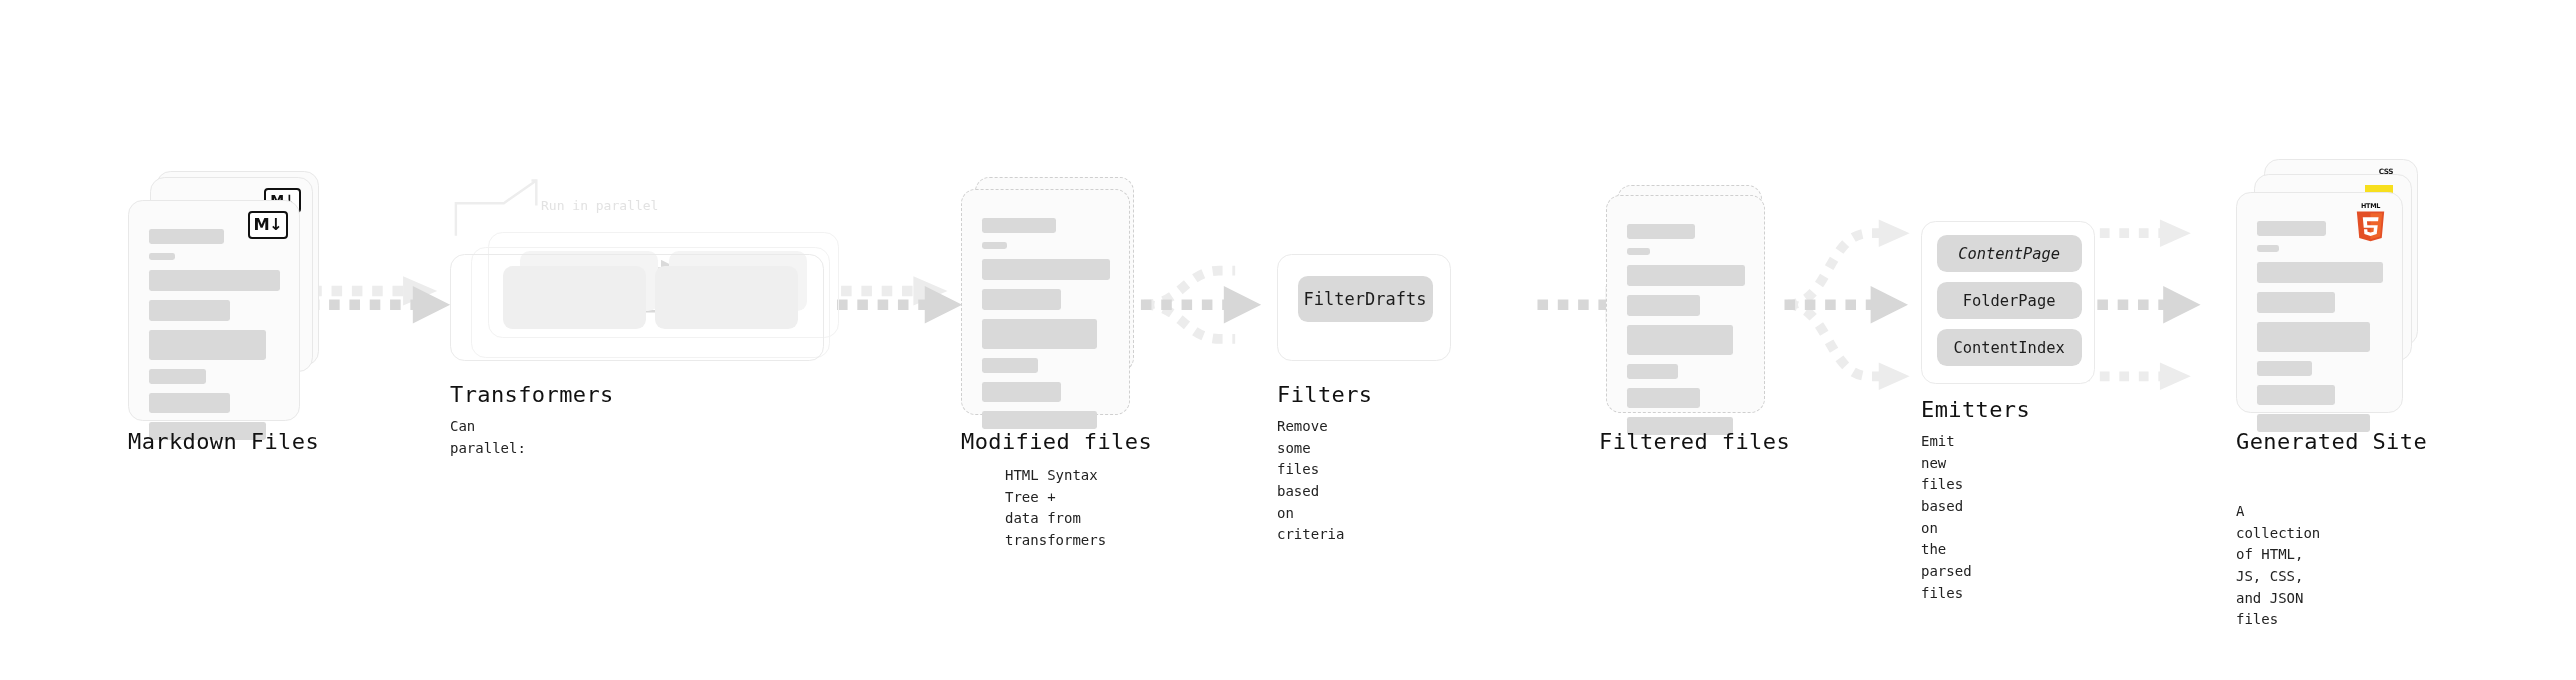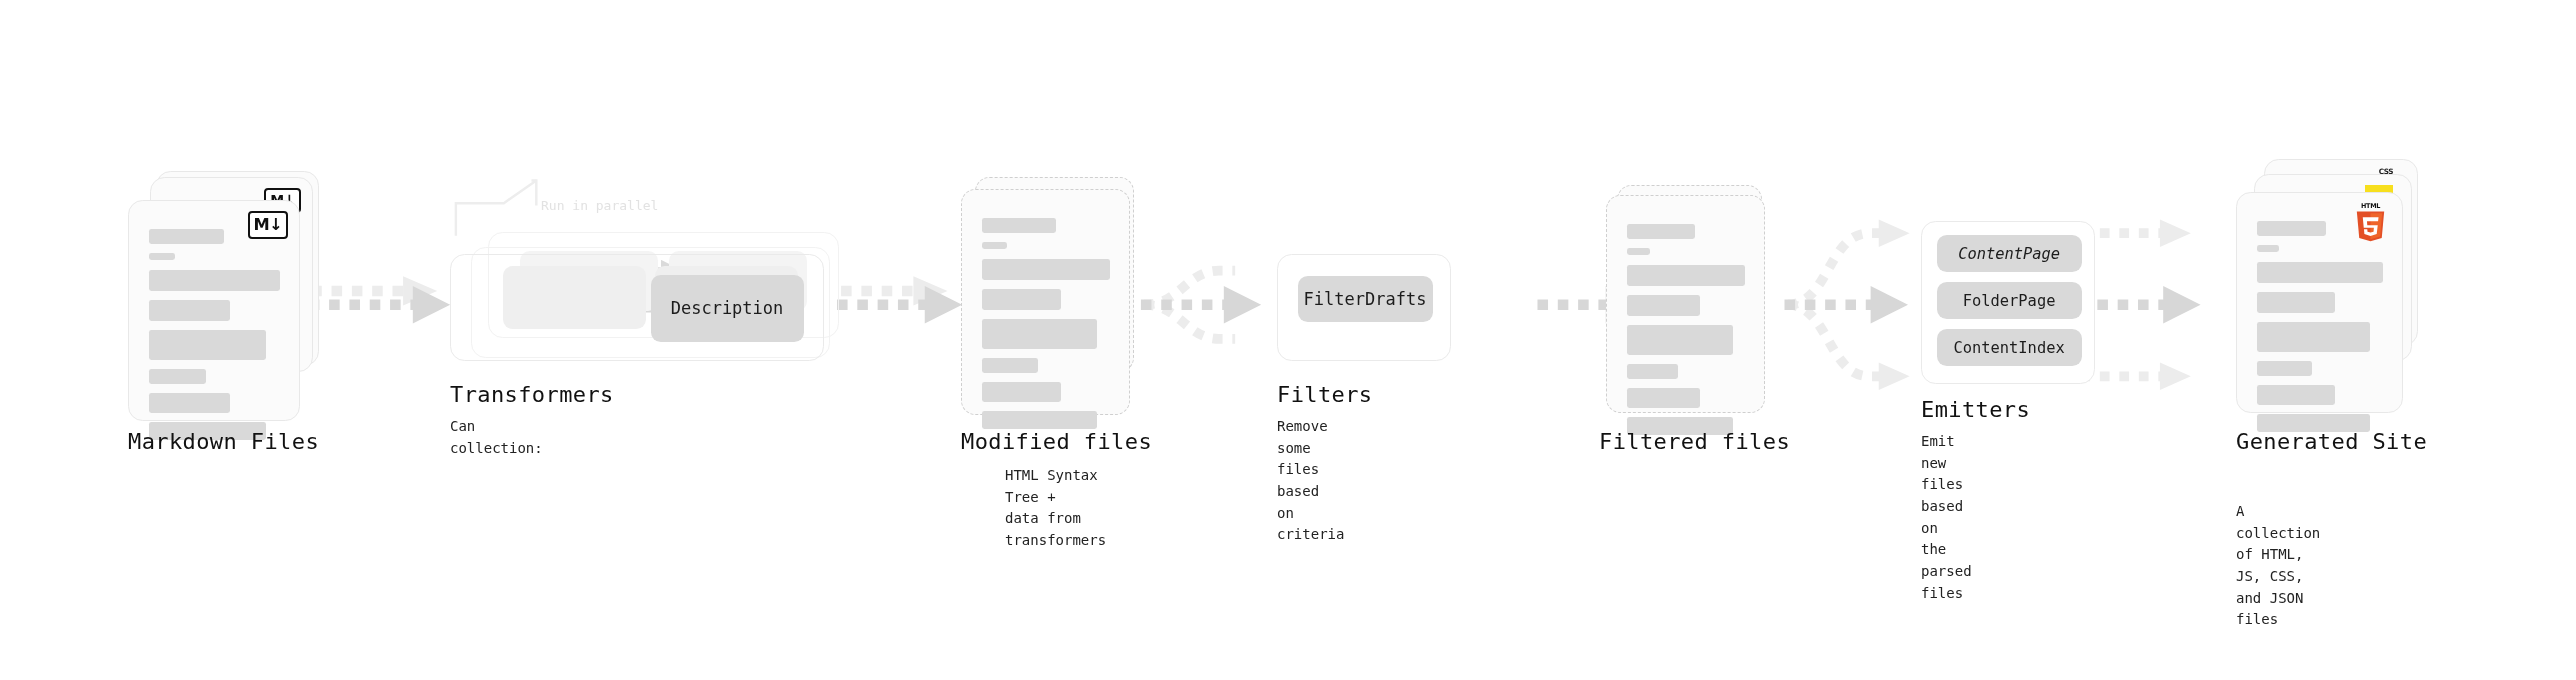--- a/index.html
+++ b/index.html
@@ -169,27 +169,26 @@
       <div class="chip ghost2" style="left:31px;top:18px;width:138px;height:60px;"></div>
       <div class="chip ghost2" style="right:31px;top:18px;width:138px;height:60px;"></div>
     </div>
 
     <div class="groupcard ghost" style="left:471px;top:247px;width:359px;height:111px;">
       <div class="chip ghost" style="left:31px;top:18px;width:143px;height:63px;"></div>
       <div class="chip ghost" style="right:31px;top:18px;width:143px;height:63px;"></div>
     </div>
 
     <div class="groupcard" style="left:450px;top:254px;width:374px;height:107px;background:transparent;">
-      <div class="chip" style="right:19.5px;top:19.5px;width:153px;height:67px;">Description</div>
     </div>
 
     <div class="title" style="left:450px;top:382px;">Transformers</div>
 
     <div class="sub" style="left:450px;top:416px;">
-      <div>Can collection:</div>
+      <div>Can parallel:</div>
     </div>
   </div>
 
   <div class="node">
     <div class="doccard dashed" style="left:975px;top:177px;width:159px;height:195px;"></div>
 
     <div class="doccard dashed" style="left:961px;top:189px;width:169px;height:226px;">
       <div class="bars">
         <div class="bar" style="width:58%;height:14.6px;"></div>
         <div class="bar" style="width:20%;height:7.3px;margin-bottom:10.6px;"></div>

